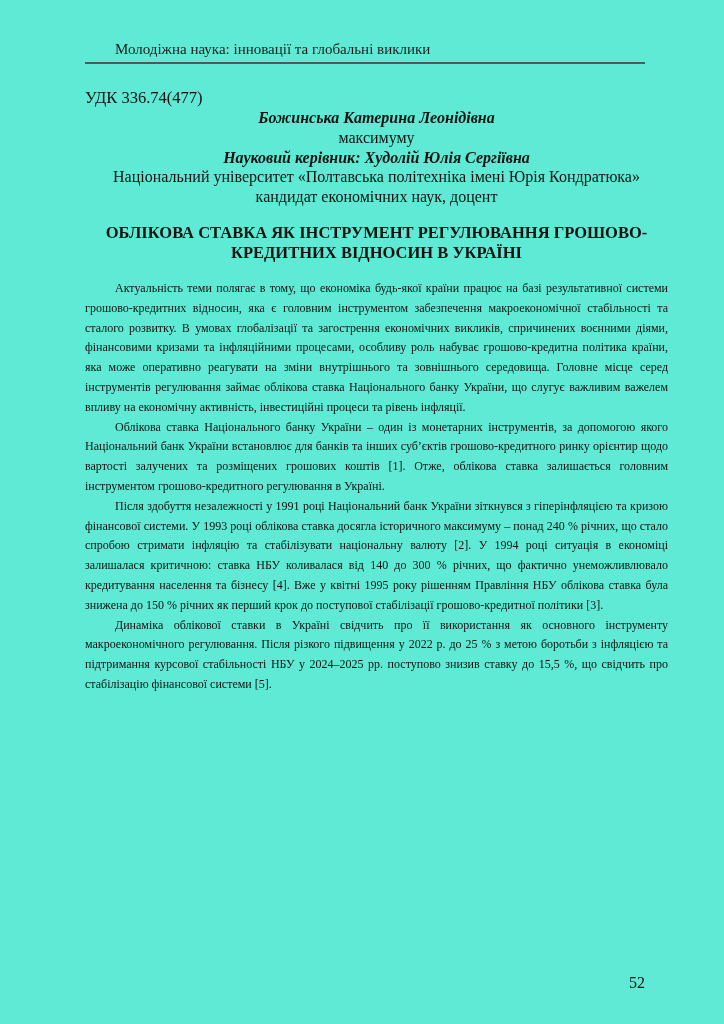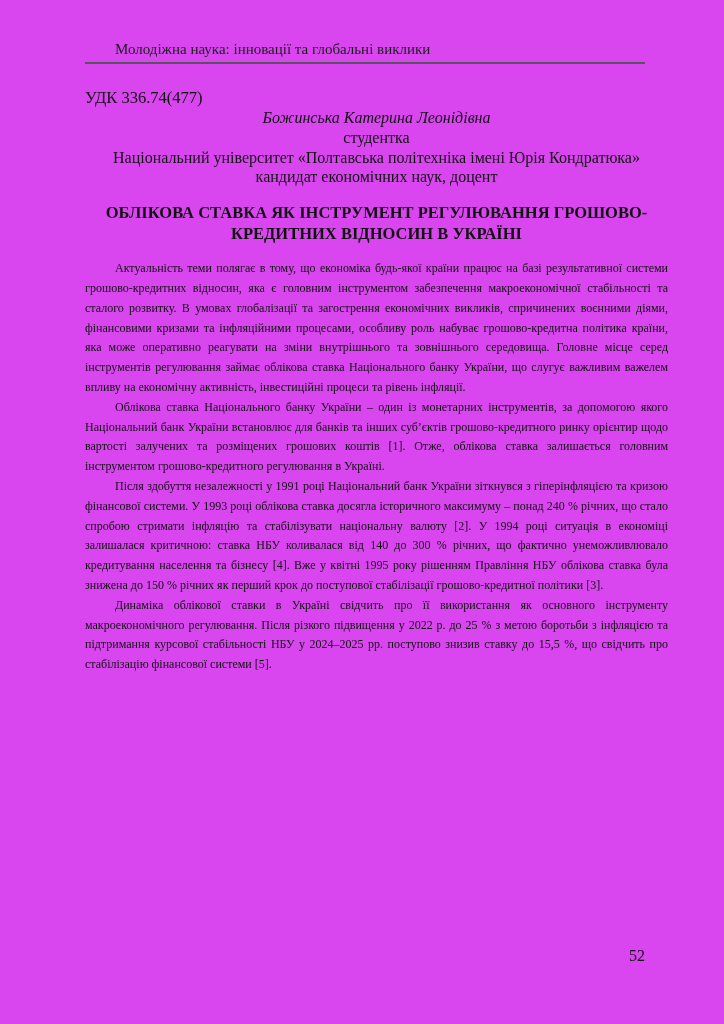--- a/index.html
+++ b/index.html
@@ -4,21 +4,21 @@
 <style>
   html, body {
     margin: 0;
     padding: 0;
     background: #ffffff;
   }
   .page {
     position: relative;
     width: 724px;
     height: 1024px;
-    background: #d946ef;
+    background: #5eead4;
     color: #111111;
     font-family: "Liberation Serif", "DejaVu Serif", serif;
     overflow: hidden;
     box-sizing: border-box;
   }
   .running-header {
     margin: 40px 79px 0 85px;
     border-bottom: 2px solid #55565a;
     padding: 0 0 4px 30px;
     font-size: 15px;
@@ -32,63 +32,64 @@
     margin-top: 24px;
     font-size: 16.5px;
     line-height: 20px;
   }
   .byline {
     text-align: center;
     font-size: 16px;
     line-height: 19.8px;
   }
   .byline .strong-italic {
-    font-weight: normal;
+    font-weight: bold;
     font-style: italic;
   }
   .title {
     margin: 16px 0 15px 0;
     text-align: center;
     font-size: 16.5px;
     font-weight: bold;
     line-height: 20.5px;
     font-family: Liberation Serif, serif;
   }
   .body-text p {
     margin: 0;
     font-size: 12px;
     line-height: 19.8px;
     text-align: justify;
     text-indent: 30px;
   }
   .page-number {
     position: absolute;
     right: 79px;
-    bottom: 59px;
+    bottom: 32px;
     font-size: 16px;
     line-height: 18px;
     color: #111111;
   }
 </style>
 </head>
 <body>
 
 <div class="page">
 
   <header class="running-header">
     <span>Молодіжна наука: інновації та глобальні виклики</span>
   </header>
 
   <main class="content">
 
     <div class="udc">УДК 336.74(477)</div>
 
     <div class="byline">
       <div class="strong-italic">Божинська Катерина Леонідівна</div>
-      <div>студентка</div>
+      <div>максимуму</div>
+      <div class="strong-italic">Науковий керівник: Худолій Юлія Сергіївна</div>
       <div>Національний університет «Полтавська політехніка імені Юрія Кондратюка»</div>
       <div>кандидат економічних наук, доцент</div>
     </div>
 
     <h1 class="title">ОБЛІКОВА СТАВКА ЯК ІНСТРУМЕНТ РЕГУЛЮВАННЯ ГРОШОВО-КРЕДИТНИХ ВІДНОСИН В УКРАЇНІ</h1>
 
     <div class="body-text">
       <p>Актуальність теми полягає в тому, що економіка будь-якої країни працює на базі результативної системи грошово-кредитних відносин, яка є головним інструментом забезпечення макроекономічної стабільності та сталого розвитку. В умовах глобалізації та загострення економічних викликів, спричинених воєнними діями, фінансовими кризами та інфляційними процесами, особливу роль набуває грошово-кредитна політика країни, яка може оперативно реагувати на зміни внутрішнього та зовнішнього середовища. Головне місце серед інструментів регулювання займає облікова ставка Національного банку України, що слугує важливим важелем впливу на економічну активність, інвестиційні процеси та рівень інфляції.</p>
       <p>Облікова ставка Національного банку України – один із монетарних інструментів, за допомогою якого Національний банк України встановлює для банків та інших суб’єктів грошово-кредитного ринку орієнтир щодо вартості залучених та розміщених грошових коштів [1]. Отже, облікова ставка залишається головним інструментом грошово-кредитного регулювання в Україні.</p>
       <p>Після здобуття незалежності у 1991 році Національний банк України зіткнувся з гіперінфляцією та кризою фінансової системи. У 1993 році облікова ставка досягла історичного максимуму – понад 240 % річних, що стало спробою стримати інфляцію та стабілізувати національну валюту [2]. У 1994 році ситуація в економіці залишалася критичною: ставка НБУ коливалася від 140 до 300 % річних, що фактично унеможливлювало кредитування населення та бізнесу [4]. Вже у квітні 1995 року рішенням Правління НБУ облікова ставка була знижена до 150 % річних як перший крок до поступової стабілізації грошово-кредитної політики [3].</p>

